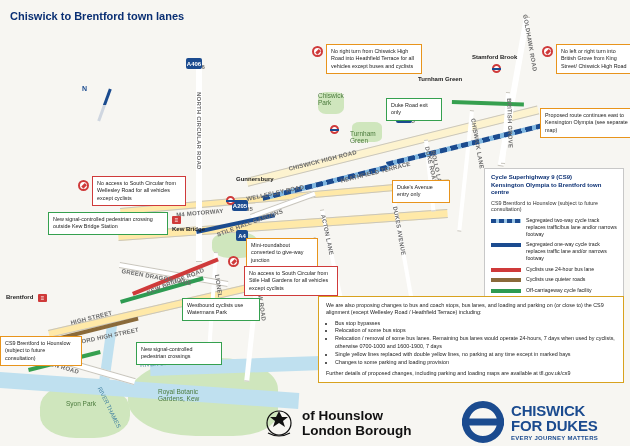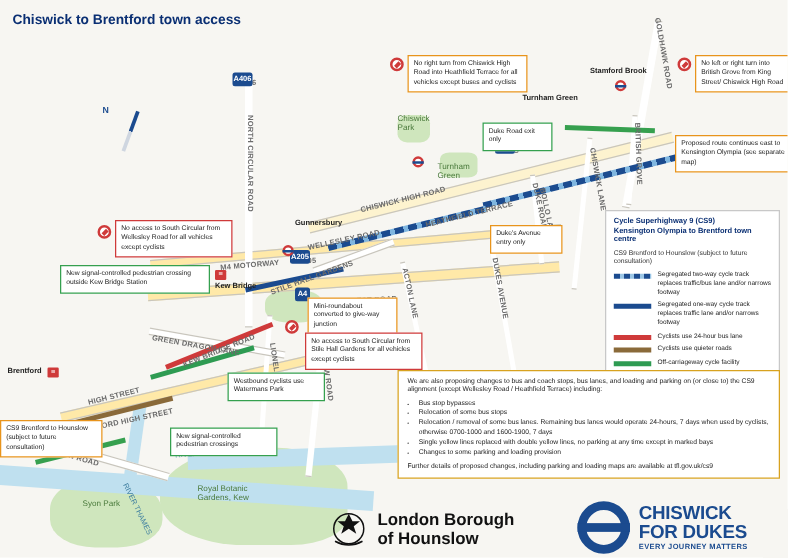--- a/index.html
+++ b/index.html
@@ -189,21 +189,21 @@
   <div class="abs cy-segregated-dash" style="left:386px;top:162px;width:175px;height:5px;transform:rotate(-14deg);"></div>
   <div class="abs cy-segregated-dash" style="left:262px;top:196px;width:130px;height:5px;transform:rotate(-14deg);"></div>
   <div class="abs cy-segregated" style="left:196px;top:230px;width:80px;height:4px;transform:rotate(-12deg);"></div>
   <div class="abs cy-24hr" style="left:132px;top:292px;width:92px;height:4px;transform:rotate(-22deg);"></div>
   <div class="abs cy-quiet" style="left:60px;top:336px;width:80px;height:4px;transform:rotate(-14deg);"></div>
   <div class="abs cy-offcarriage" style="left:120px;top:300px;width:86px;height:4px;transform:rotate(-16deg);"></div>
   <div class="abs cy-highlight" style="left:28px;top:368px;width:74px;height:4px;transform:rotate(-14deg);"></div>
   <div class="abs cy-highlight" style="left:452px;top:100px;width:72px;height:4px;transform:rotate(2deg);"></div>
 
   <div class="abs" id="title-block">
-    <div id="title-line2">Chiswick to Brentford town access</div>
+    <div id="title-line2">Chiswick to Brentford town lanes</div>
   </div>
 
   <div class="abs" id="compass">
     <div class="needle"></div>
     <div class="n-label">N</div>
   </div>
 
   <div class="abs road-label" style="left:288px;top:166px;transform:rotate(-14deg);">CHISWICK HIGH ROAD</div>
   <div class="abs road-label" style="left:340px;top:178px;transform:rotate(-14deg);">HEATHFIELD TERRACE</div>
   <div class="abs road-label" style="left:246px;top:196px;transform:rotate(-12deg);">WELLESLEY ROAD</div>
@@ -324,22 +324,22 @@
 
   <div class="abs" id="lbh-logo">
     <div id="lbh-crest">
       <svg viewBox="0 0 34 34" width="34" height="34" aria-hidden="true">
         <circle cx="17" cy="17" r="12" fill="none" stroke="#111" stroke-width="1.2"></circle>
         <path d="M17 5 L20 11 L26 11 L21 15 L23 21 L17 17 L11 21 L13 15 L8 11 L14 11 Z" fill="#111"></path>
         <path d="M6 27 Q17 33 28 27" fill="none" stroke="#111" stroke-width="1.2"></path>
       </svg>
     </div>
     <div id="lbh-text">
+      <div>of Hounslow</div>
       <div>London Borough</div>
-      <div>of Hounslow</div>
     </div>
   </div>
 
   <div class="abs" id="tfl-logo">
     <div id="tfl-roundel">
       <div class="tfl-bar"></div>
     </div>
     <div id="tfl-words">
       <div class="t1">CHISWICK</div>
       <div class="t2">FOR DUKES</div>

